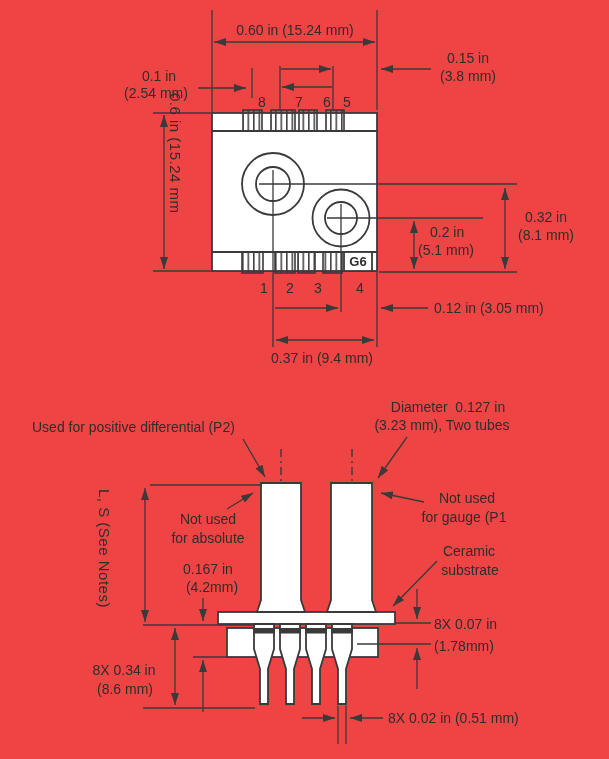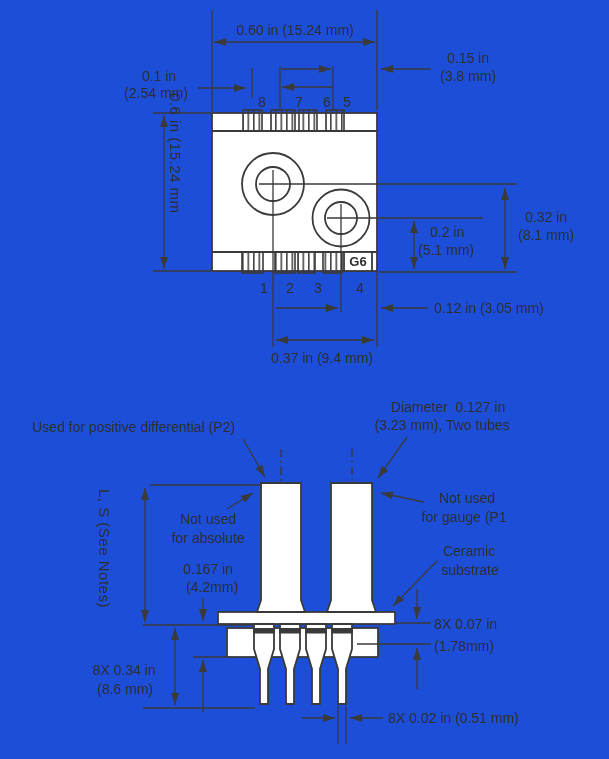--- a/index.html
+++ b/index.html
@@ -1,16 +1,16 @@
 <!DOCTYPE html>
 <html><head>
 <meta charset="utf-8">
 <style>
   html,body{margin:0;padding:0;background:#ffffff;}
-  .stage{position:relative;width:609px;height:759px;background:#1d4ed8;overflow:hidden;}
+  .stage{position:relative;width:609px;height:759px;background:#ef4444;overflow:hidden;}
   svg{display:block;}
   text{font-family:"Liberation Sans","DejaVu Sans",sans-serif;fill:#2e2e2e;font-size:14px;}
   .ln{stroke:#3a3a3a;stroke-width:1.8;fill:none;}
   .thin{stroke:#3a3a3a;stroke-width:1.3;fill:none;}
   .wht{fill:#ffffff;stroke:#3a3a3a;stroke-width:1.8;}
   .dashdot{stroke:#3a3a3a;stroke-width:1.4;fill:none;stroke-dasharray:8 4 2 4;}
   .band{fill:#3a3a3a;stroke:none;}
   .gmark{font-weight:bold;font-size:13px;}
   .rot{font-size:15px;letter-spacing:0.5px;}
 </style>

